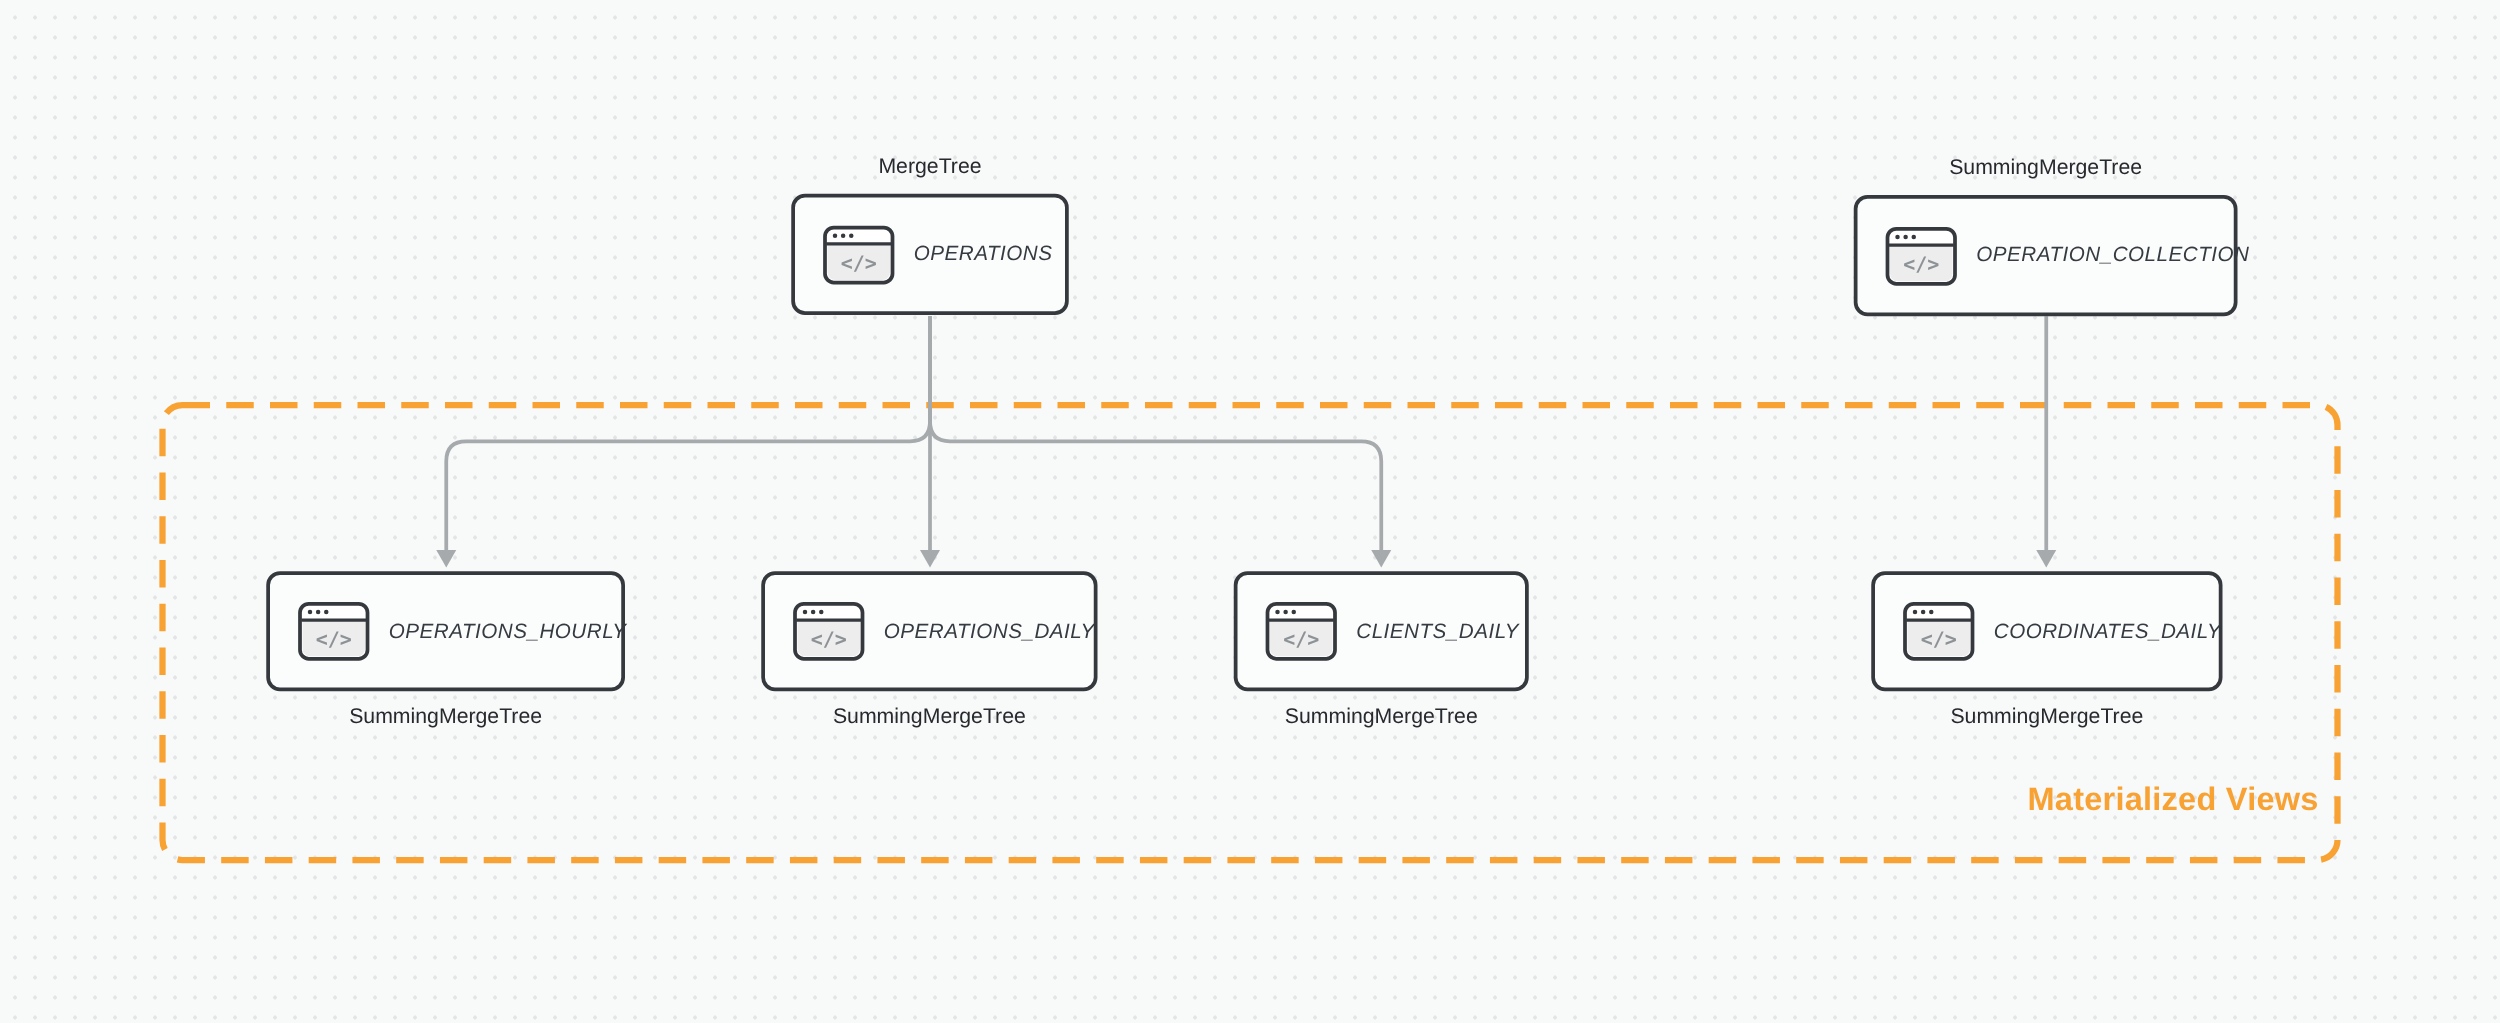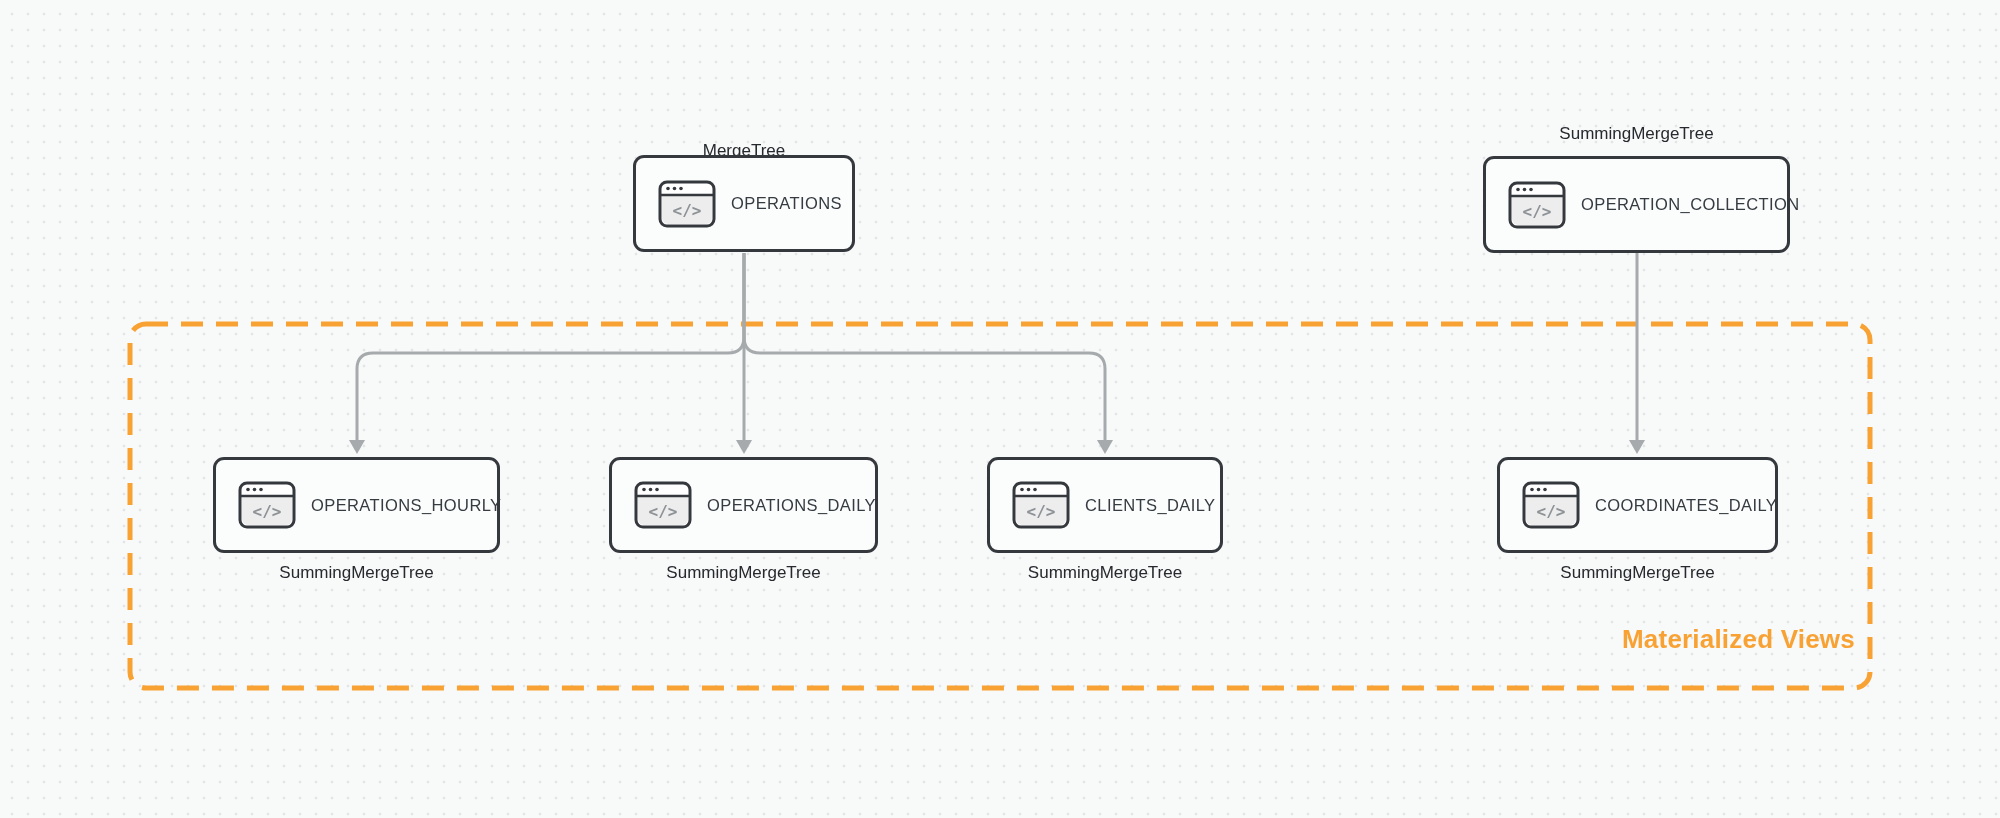--- a/index.html
+++ b/index.html
@@ -34,20 +34,21 @@
     height: 97px;
     background: var(--node-fill);
     border: 3px solid var(--node-border);
     border-radius: 11px;
     display: flex;
     align-items: center;
     gap: 15px;
     padding: 0 16px 0 22px;
   }
   .node .title {
+    font-style: italic;
     font-size: 16.5px;
     font-weight: 500;
     letter-spacing: 0.4px;
     color: var(--node-text);
     white-space: nowrap;
   }
   .icon { flex: 0 0 auto; }
   .engine-label {
     position: absolute;
     height: 22px;
@@ -83,21 +84,21 @@
     <path d="M1637 253 L1637 441"></path>
   </g>
   <g fill="var(--arrow)">
     <polygon points="349,440 365,440 357,454"></polygon>
     <polygon points="736,440 752,440 744,454"></polygon>
     <polygon points="1097,440 1113,440 1105,454"></polygon>
     <polygon points="1629,440 1645,440 1637,454"></polygon>
   </g>
 </svg>
 
-<div class="engine-label" style="left:633px;top:140px;width:222px">MergeTree</div>
+<div class="engine-label" style="left:633px;top:122px;width:222px">MergeTree</div>
 <div class="node" style="left:633px;top:155px;width:222px">
   <svg class="icon" width="58" height="48" viewBox="0 0 58 48">
     <rect x="2" y="2" width="54" height="44" rx="7" fill="#ffffff" stroke="var(--node-border)" stroke-width="3"></rect>
     <path d="M4 15 h50 v23 a6 6 0 0 1 -6 6 h-38 a6 6 0 0 1 -6 -6 z" fill="var(--icon-fill)"></path>
     <line x1="3" y1="15" x2="55" y2="15" stroke="var(--node-border)" stroke-width="2.6"></line>
     <circle cx="10" cy="8.5" r="1.8" fill="var(--node-border)"></circle>
     <circle cx="16.5" cy="8.5" r="1.8" fill="var(--node-border)"></circle>
     <circle cx="23" cy="8.5" r="1.8" fill="var(--node-border)"></circle>
     <text x="29" y="36" text-anchor="middle" font-size="16" font-weight="bold" fill="var(--icon-glyph)" font-family="'DejaVu Sans Mono', monospace">&lt;/&gt;</text>
   </svg>

